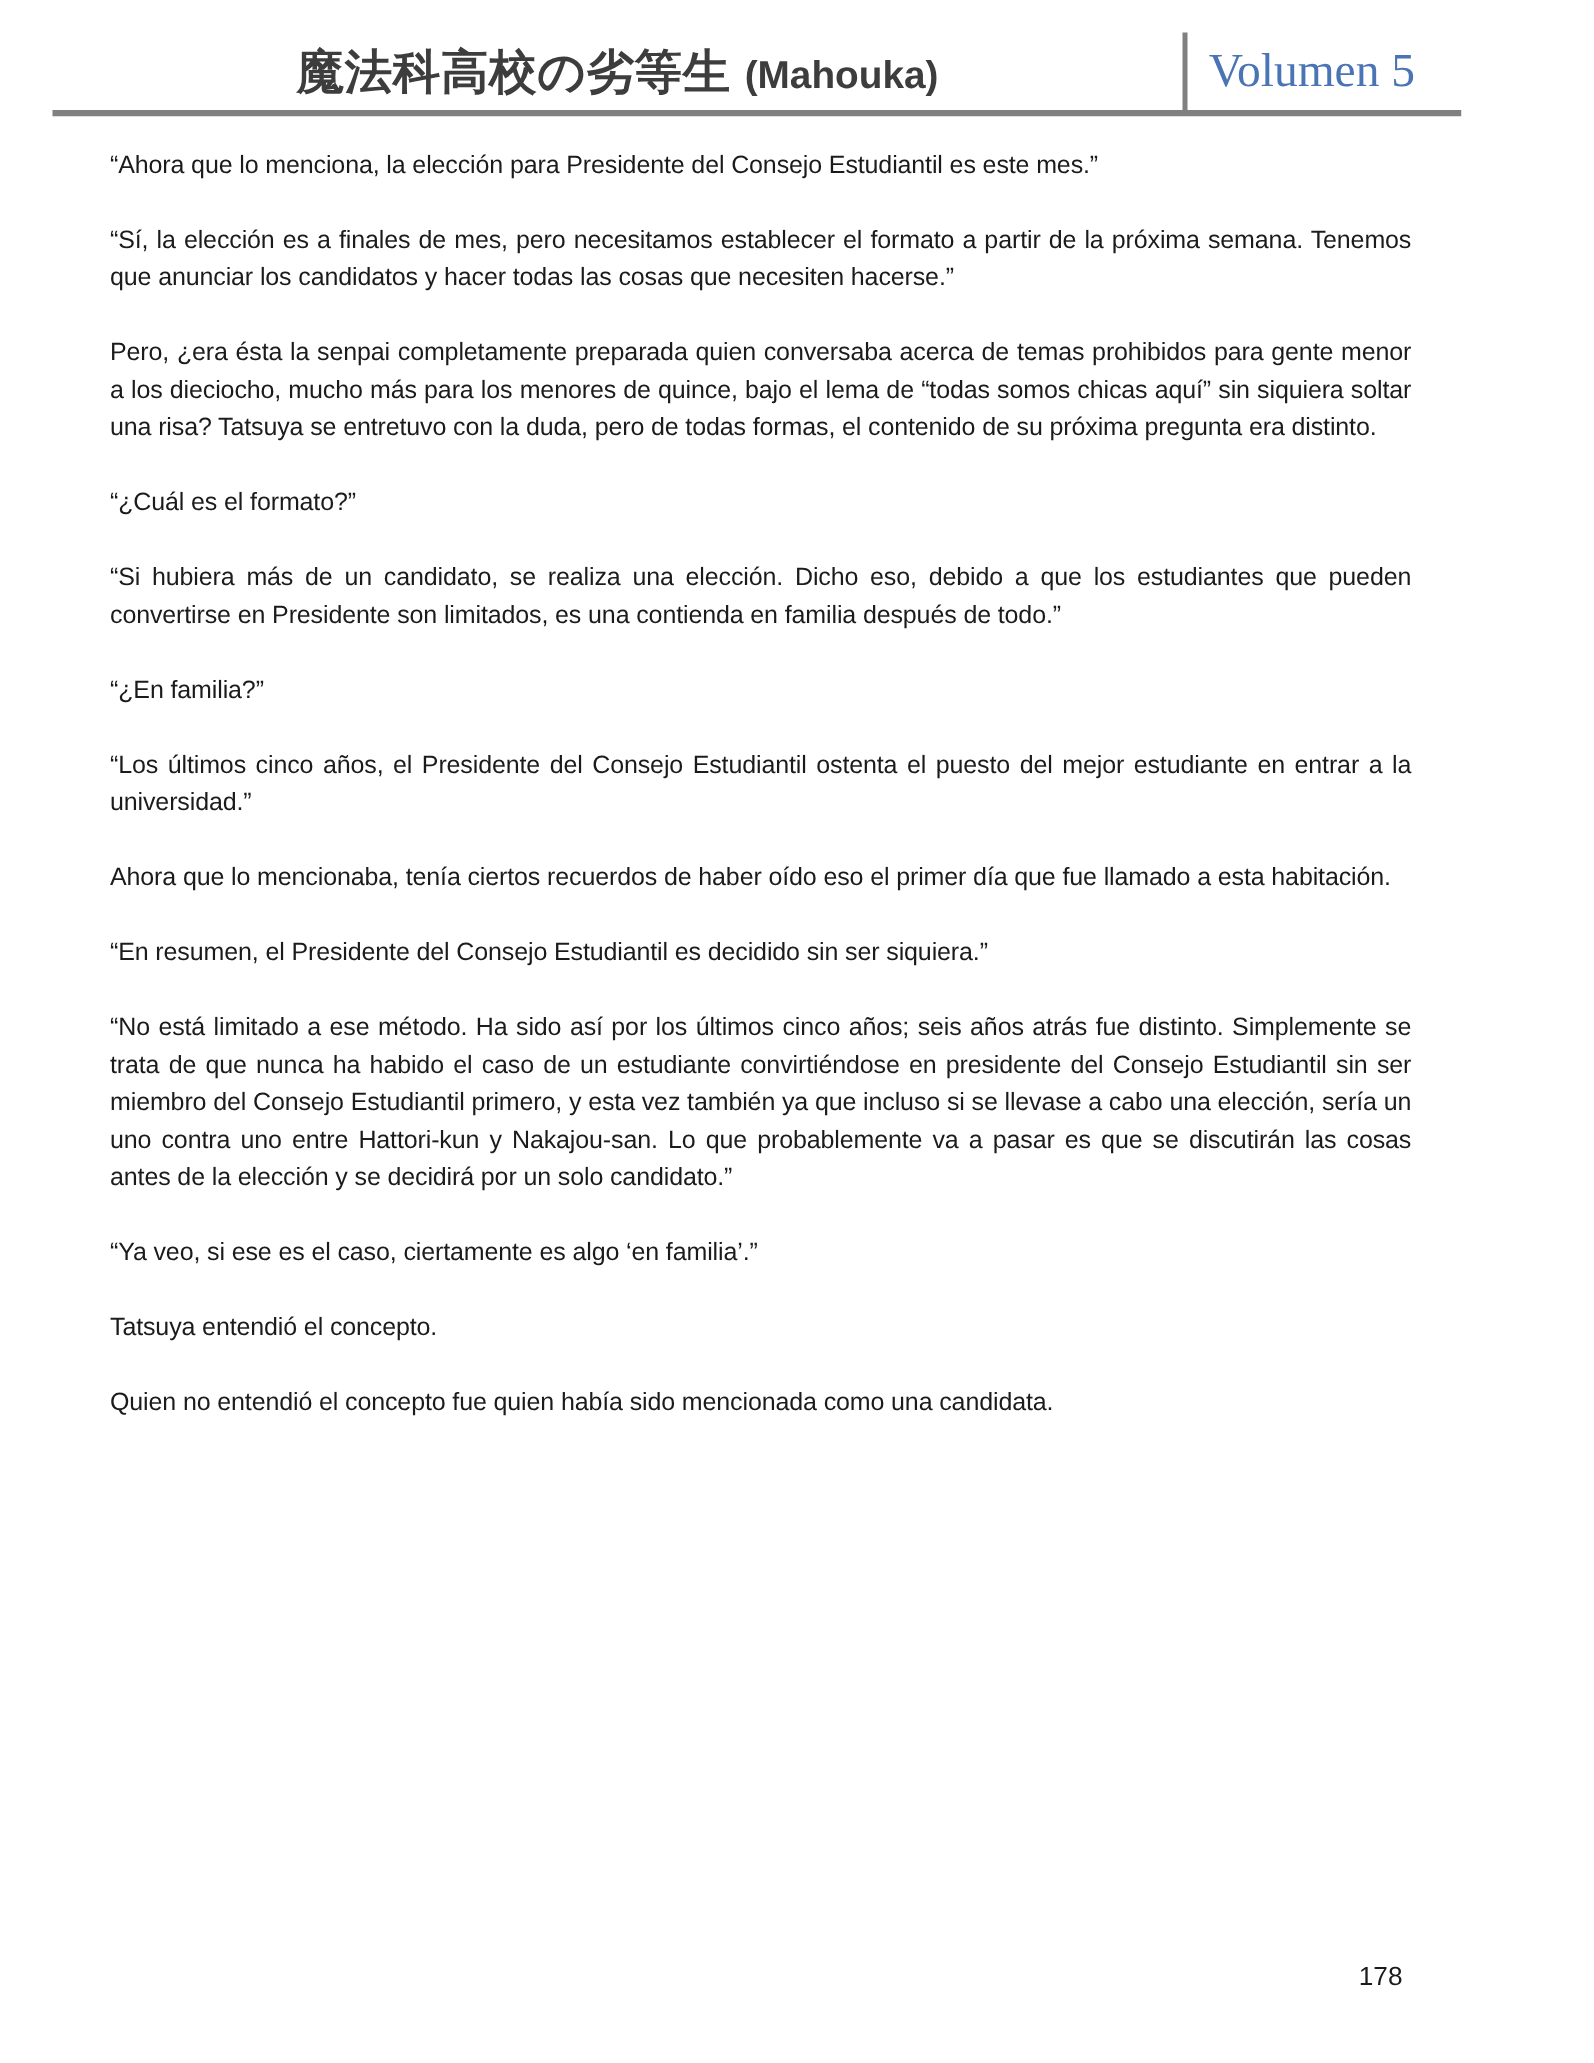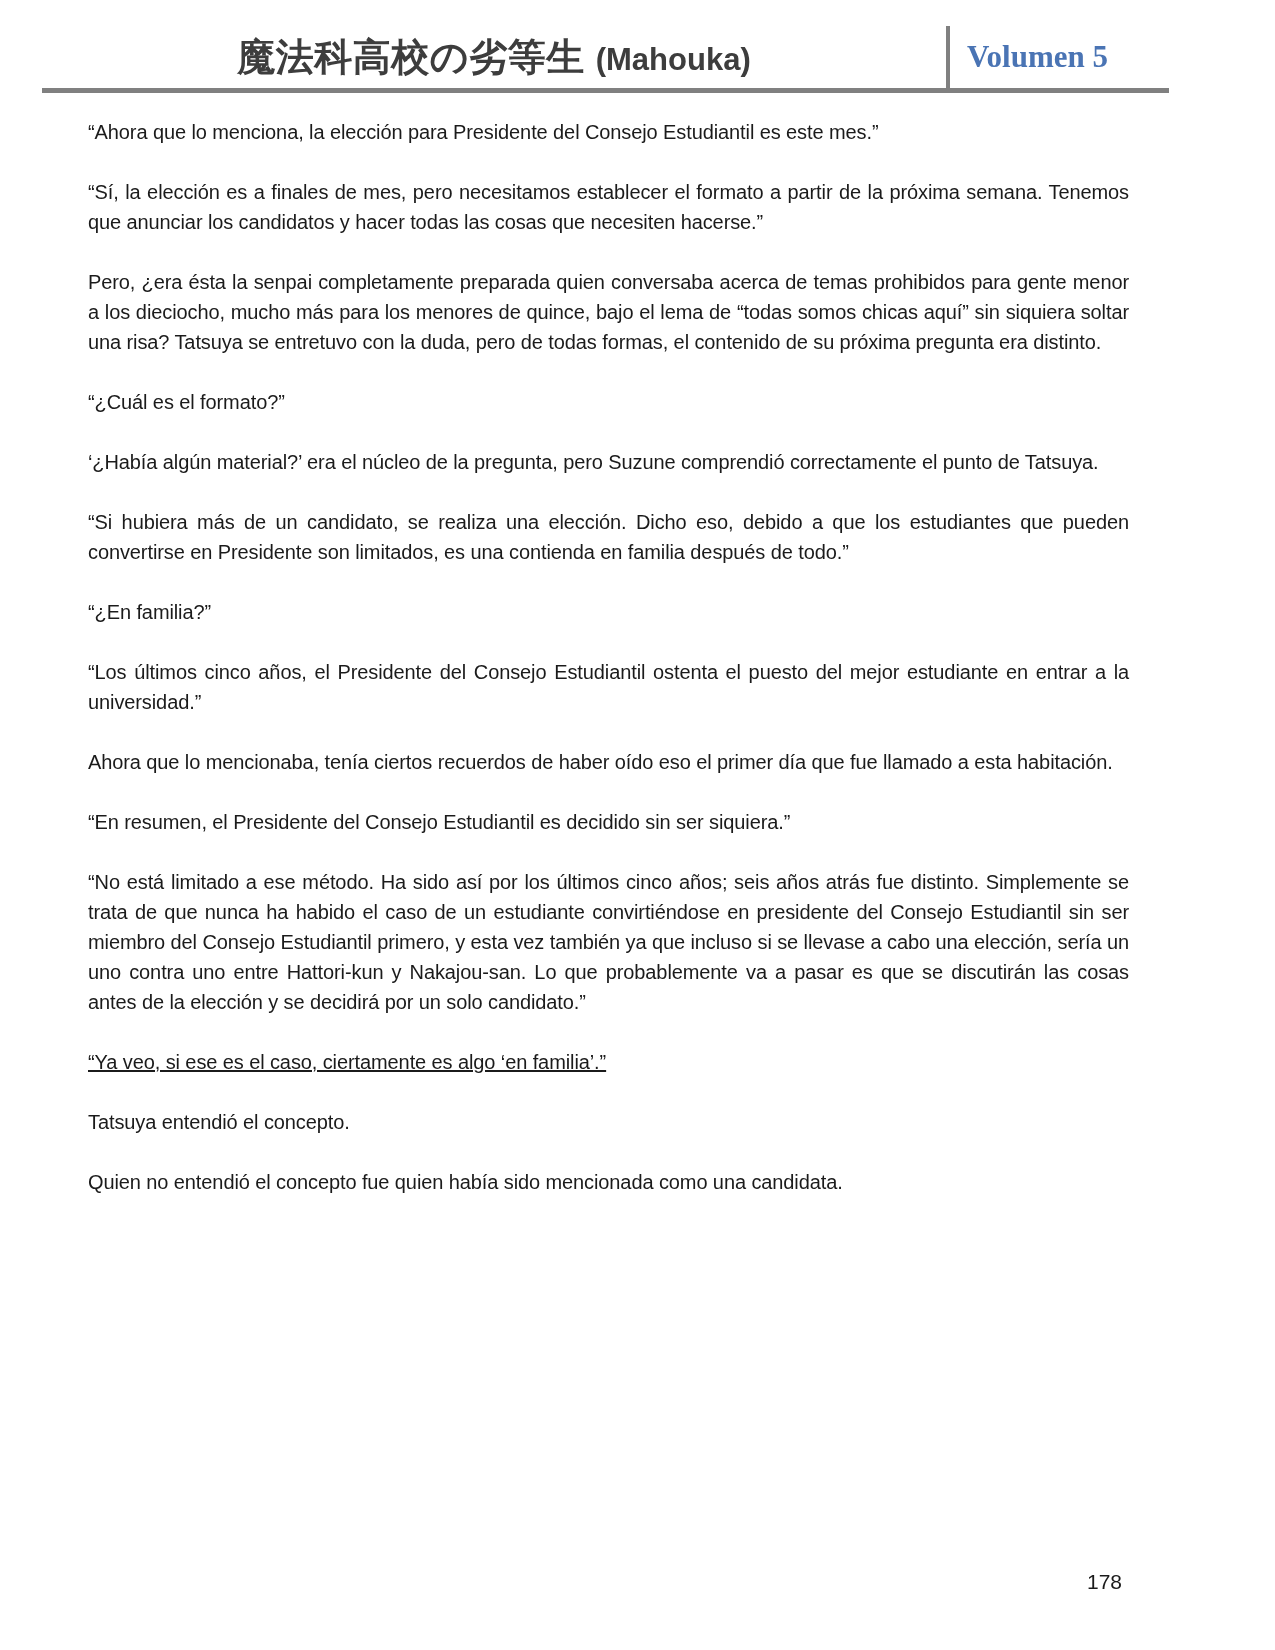--- a/index.html
+++ b/index.html
@@ -44,22 +44,22 @@
     background: #808080;
   }
   .header-right {
     width: 202px;
     display: flex;
     align-items: center;
     padding-left: 17px;
   }
   .volume {
     font-family: "Liberation Serif", serif;
-    font-weight: bold;
-    font-size: 31px;
+    font-weight: normal;
+    font-size: 38px;
     color: #4a74b4;
     white-space: nowrap;
   }
   .header-rule {
     margin: 0 47px 0 42px;
     height: 5px;
     background: #808080;
   }
   
   .content {
@@ -68,21 +68,20 @@
   .content p {
     margin: 0 0 30px 0;
     font-size: 20px;
     line-height: 30px;
     color: #1b1b1b;
     text-align: justify;
     letter-spacing: -0.1px;
   }
   .content p.extra-gap {
     margin-top: 28px;
-    text-decoration: underline;
   }
   
   .page-number {
     position: absolute;
     right: 94px;
     bottom: 56px;
     font-size: 21px;
     color: #1b1b1b;
   }
 </style>
@@ -103,21 +102,20 @@
       <span class="volume">Volumen 5</span>
     </div>
   </div>
   <div class="header-rule"></div>
 
   <div class="content">
     <p>“Ahora que lo menciona, la elección para Presidente del Consejo Estudiantil es este mes.”</p>
     <p>“Sí, la elección es a finales de mes, pero necesitamos establecer el formato a partir de la próxima semana. Tenemos que anunciar los candidatos y hacer todas las cosas que necesiten hacerse.”</p>
     <p>Pero, ¿era ésta la senpai completamente preparada quien conversaba acerca de temas prohibidos para gente menor a los dieciocho, mucho más para los menores de quince, bajo el lema de “todas somos chicas aquí” sin siquiera soltar una risa? Tatsuya se entretuvo con la duda, pero de todas formas, el contenido de su próxima pregunta era distinto.</p>
     <p>“¿Cuál es el formato?”</p>
-    <p>‘¿Había algún material?’ era el núcleo de la pregunta, pero Suzune comprendió correctamente el punto de Tatsuya.</p>
     <p>“Si hubiera más de un candidato, se realiza una elección. Dicho eso, debido a que los estudiantes que pueden convertirse en Presidente son limitados, es una contienda en familia después de todo.”</p>
     <p>“¿En familia?”</p>
     <p>“Los últimos cinco años, el Presidente del Consejo Estudiantil ostenta el puesto del mejor estudiante en entrar a la universidad.”</p>
     <p>Ahora que lo mencionaba, tenía ciertos recuerdos de haber oído eso el primer día que fue llamado a esta habitación.</p>
     <p>“En resumen, el Presidente del Consejo Estudiantil es decidido sin ser siquiera.”</p>
     <p>“No está limitado a ese método. Ha sido así por los últimos cinco años; seis años atrás fue distinto. Simplemente se trata de que nunca ha habido el caso de un estudiante convirtiéndose en presidente del Consejo Estudiantil sin ser miembro del Consejo Estudiantil primero, y esta vez también ya que incluso si se llevase a cabo una elección, sería un uno contra uno entre Hattori-kun y Nakajou-san. Lo que probablemente va a pasar es que se discutirán las cosas antes de la elección y se decidirá por un solo candidato.”</p>
     <p class="extra-gap">“Ya veo, si ese es el caso, ciertamente es algo ‘en familia’.”</p>
     <p>Tatsuya entendió el concepto.</p>
     <p>Quien no entendió el concepto fue quien había sido mencionada como una candidata.</p>
   </div>

